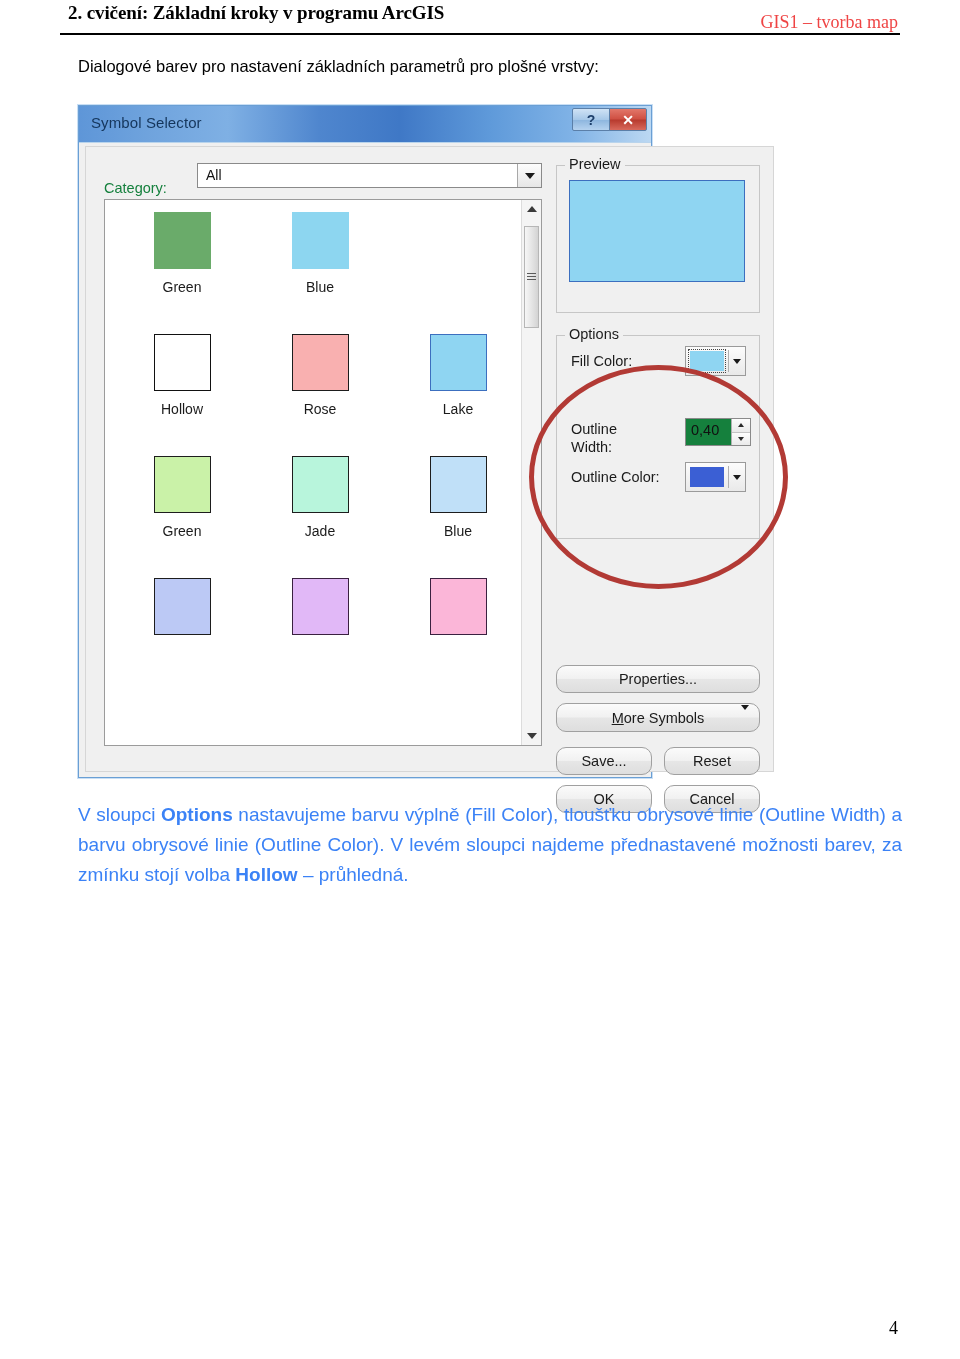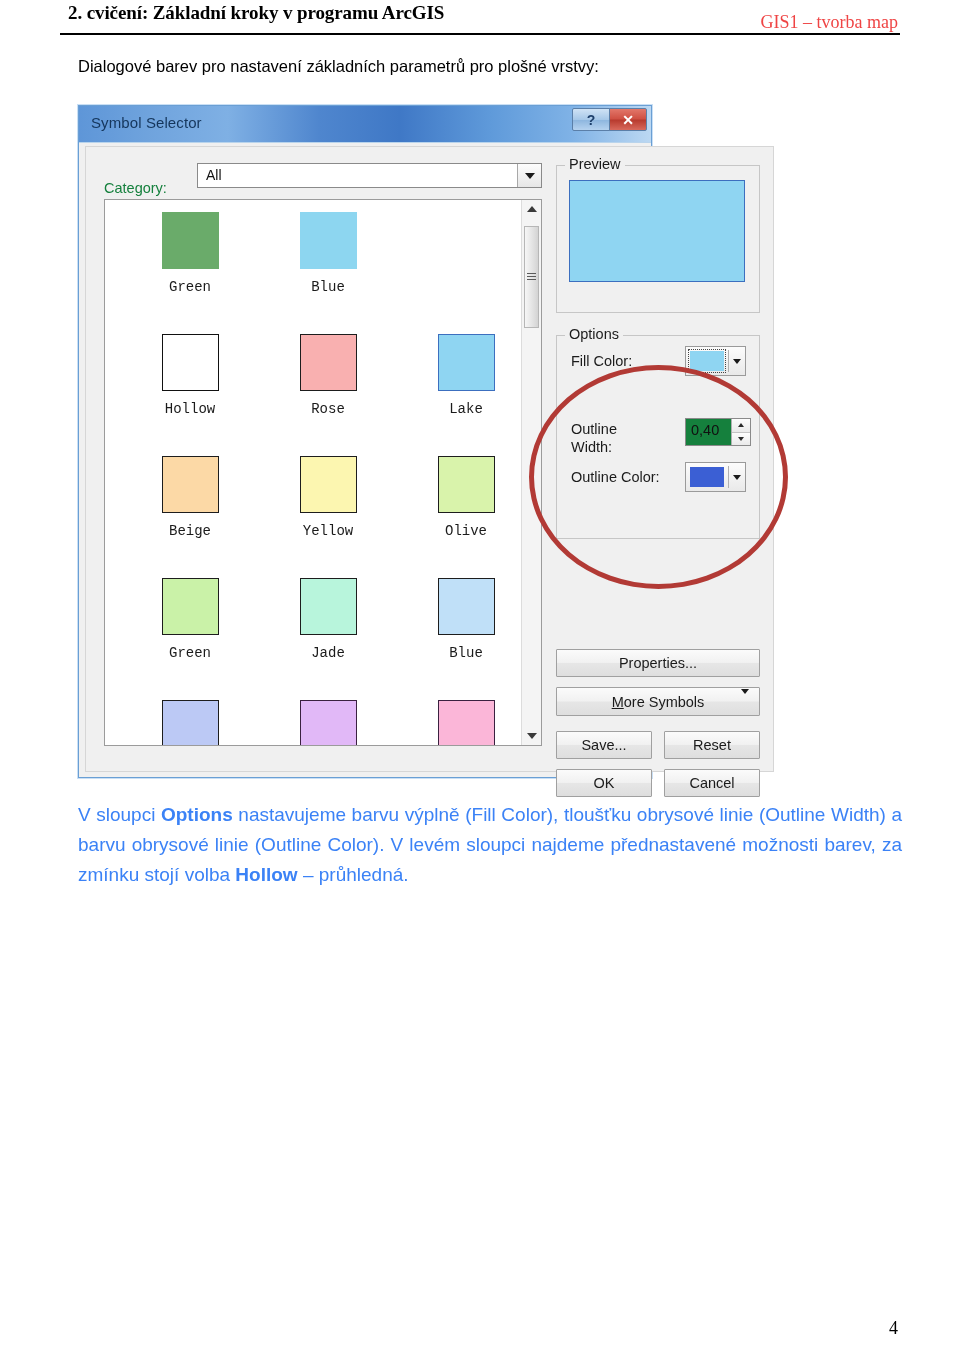--- a/index.html
+++ b/index.html
@@ -180,22 +180,21 @@
     height: 547px;
     background: #ffffff;
     border: 1px solid #9b9b9b;
     box-sizing: border-box;
     overflow: hidden;
   }
   .symbol-grid {
     position: absolute;
     left: 0; top: 0;
     width: 416px;
-    padding: 8px 0 0 8px;
-    font-family: Liberation Mono, monospace;
+    padding: 8px 0 0 0;
   }
   .sym-row {
     display: flex;
     height: 122px;
   }
   .sym-cell {
     width: 122px;
     margin-left: 16px;
     text-align: center;
   }
@@ -390,21 +389,22 @@
   .btn {
     position: absolute;
     background: linear-gradient(to bottom, #fbfbfb 0%, #f1f1f1 48%, #e6e6e6 52%, #dedede 100%);
     border: 1px solid #a0a0a0;
     box-sizing: border-box;
     font-size: 14.5px;
     color: #1b1b1b;
     display: flex;
     align-items: center;
     justify-content: center;
-    border-radius: 1px;
+    border-radius: 10px;
+    margin-top: 16px;
   }
   .btn-properties { left: 0; top: 490px; width: 204px; height: 28px; }
   .btn-more { left: 0; top: 528px; width: 204px; height: 29px; }
   .btn-more .more-arw {
     position: absolute;
     right: 10px;
     top: 50%;
     transform: translateY(-50%);
   }
   .btn-more .ul { text-decoration: underline; }
@@ -497,34 +497,20 @@
               <div class="sw" style="background: rgb(255, 255, 255); border: 1px solid rgb(17, 17, 17);"></div>
               <div class="sw-lbl">Hollow</div>
             </div>
             <div class="sym-cell">
               <div class="sw" style="background: rgb(249, 176, 176); border: 1px solid rgb(29, 29, 29);"></div>
               <div class="sw-lbl">Rose</div>
             </div>
             <div class="sym-cell">
               <div class="sw" style="background: rgb(143, 213, 242); border: 1px solid rgb(60, 111, 191);"></div>
               <div class="sw-lbl">Lake</div>
-            </div>
-          </div>
-          <div class="sym-row">
-            <div class="sym-cell">
-              <div class="sw" style="background: rgb(252, 217, 166); border: 1px solid rgb(29, 29, 29);"></div>
-              <div class="sw-lbl">Beige</div>
-            </div>
-            <div class="sym-cell">
-              <div class="sw" style="background: rgb(252, 246, 176); border: 1px solid rgb(29, 29, 29);"></div>
-              <div class="sw-lbl">Yellow</div>
-            </div>
-            <div class="sym-cell">
-              <div class="sw" style="background: rgb(217, 243, 171); border: 1px solid rgb(29, 29, 29);"></div>
-              <div class="sw-lbl">Olive</div>
             </div>
           </div>
           <div class="sym-row">
             <div class="sym-cell">
               <div class="sw" style="background: rgb(202, 242, 168); border: 1px solid rgb(29, 29, 29);"></div>
               <div class="sw-lbl">Green</div>
             </div>
             <div class="sym-cell">
               <div class="sw" style="background: rgb(184, 245, 220); border: 1px solid rgb(29, 29, 29);"></div>
               <div class="sw-lbl">Jade</div>

